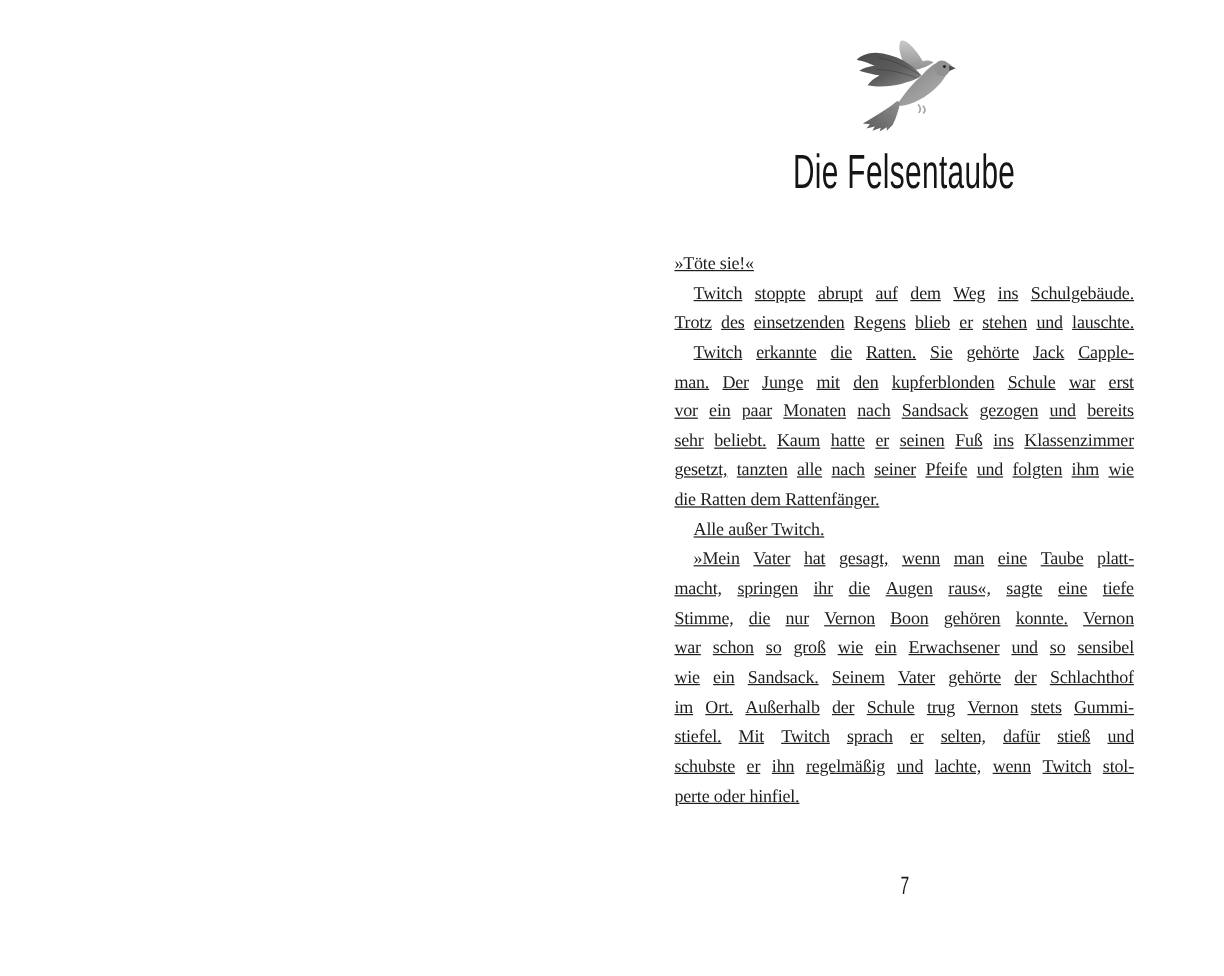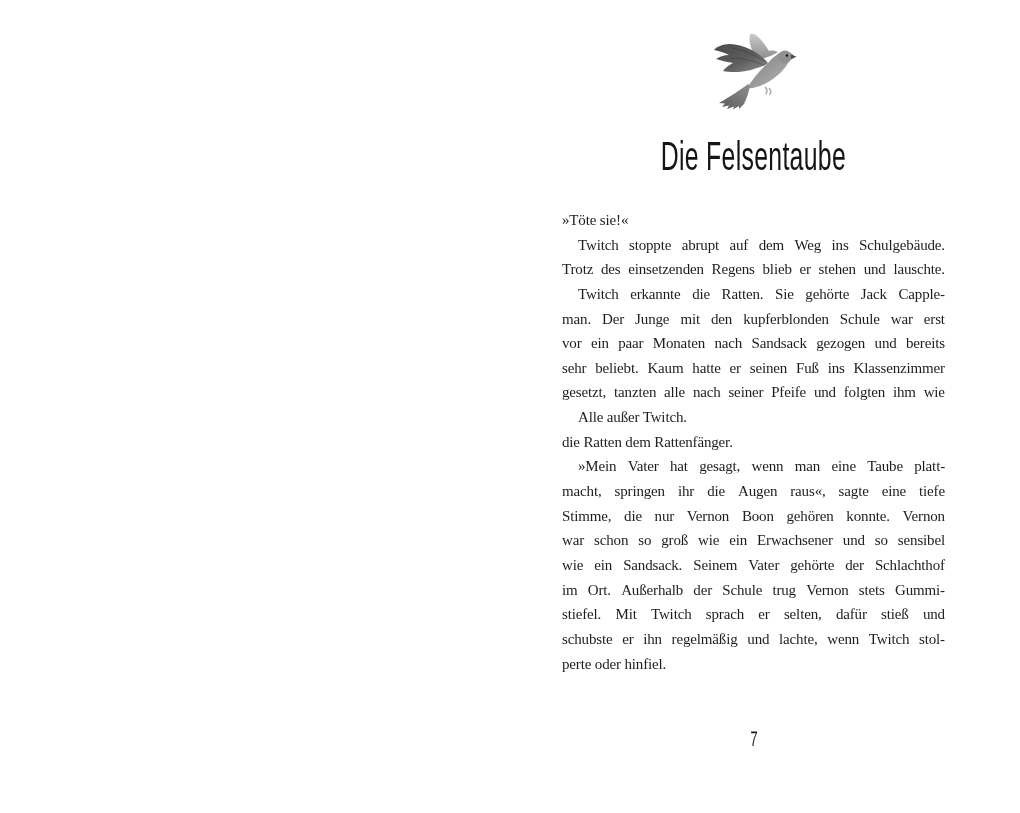--- a/index.html
+++ b/index.html
@@ -17,21 +17,21 @@
     width: 510px; height: 813px;
     background: #ffffff;
   }
   .bird {
     position: absolute;
     left: 712px; top: 31px;
     width: 86px; height: 80px;
   }
   .title-wrap {
     position: absolute;
-    left: 562px; top: 132px;
+    left: 562px; top: 120px;
     width: 383px; height: 48px;
     text-align: center;
     white-space: nowrap;
   }
   .chapter-title {
     display: inline-block;
     font-family: "Liberation Sans", sans-serif;
     font-size: 40px;
     font-weight: 400;
     letter-spacing: 0.5px;
@@ -45,20 +45,21 @@
     left: 562px; top: 208px;
     width: 383px;
     font-size: 15px;
     letter-spacing: -0.15px;
     color: #1d1d1d;
   }
   .line {
     height: 24.65px;
     line-height: 24.65px;
     white-space: nowrap;
+    text-decoration: underline;
   }
   .line.just {
     display: flex;
     justify-content: space-between;
     align-items: flex-end;
     white-space: normal;
   }
   .line.indent { padding-left: 16px; }
   .pagenum-wrap {
     position: absolute;
@@ -198,22 +199,22 @@
         <span>tanzten</span>
         <span>alle</span>
         <span>nach</span>
         <span>seiner</span>
         <span>Pfeife</span>
         <span>und</span>
         <span>folgten</span>
         <span>ihm</span>
         <span>wie</span>
       </div>
+      <div class="line">die Ratten dem Rattenfänger.</div>
       <div class="line indent">Alle außer Twitch.</div>
-      <div class="line">die Ratten dem Rattenfänger.</div>
       <div class="line indent just">
         <span>»Mein</span>
         <span>Vater</span>
         <span>hat</span>
         <span>gesagt,</span>
         <span>wenn</span>
         <span>man</span>
         <span>eine</span>
         <span>Taube</span>
         <span>platt-</span>

